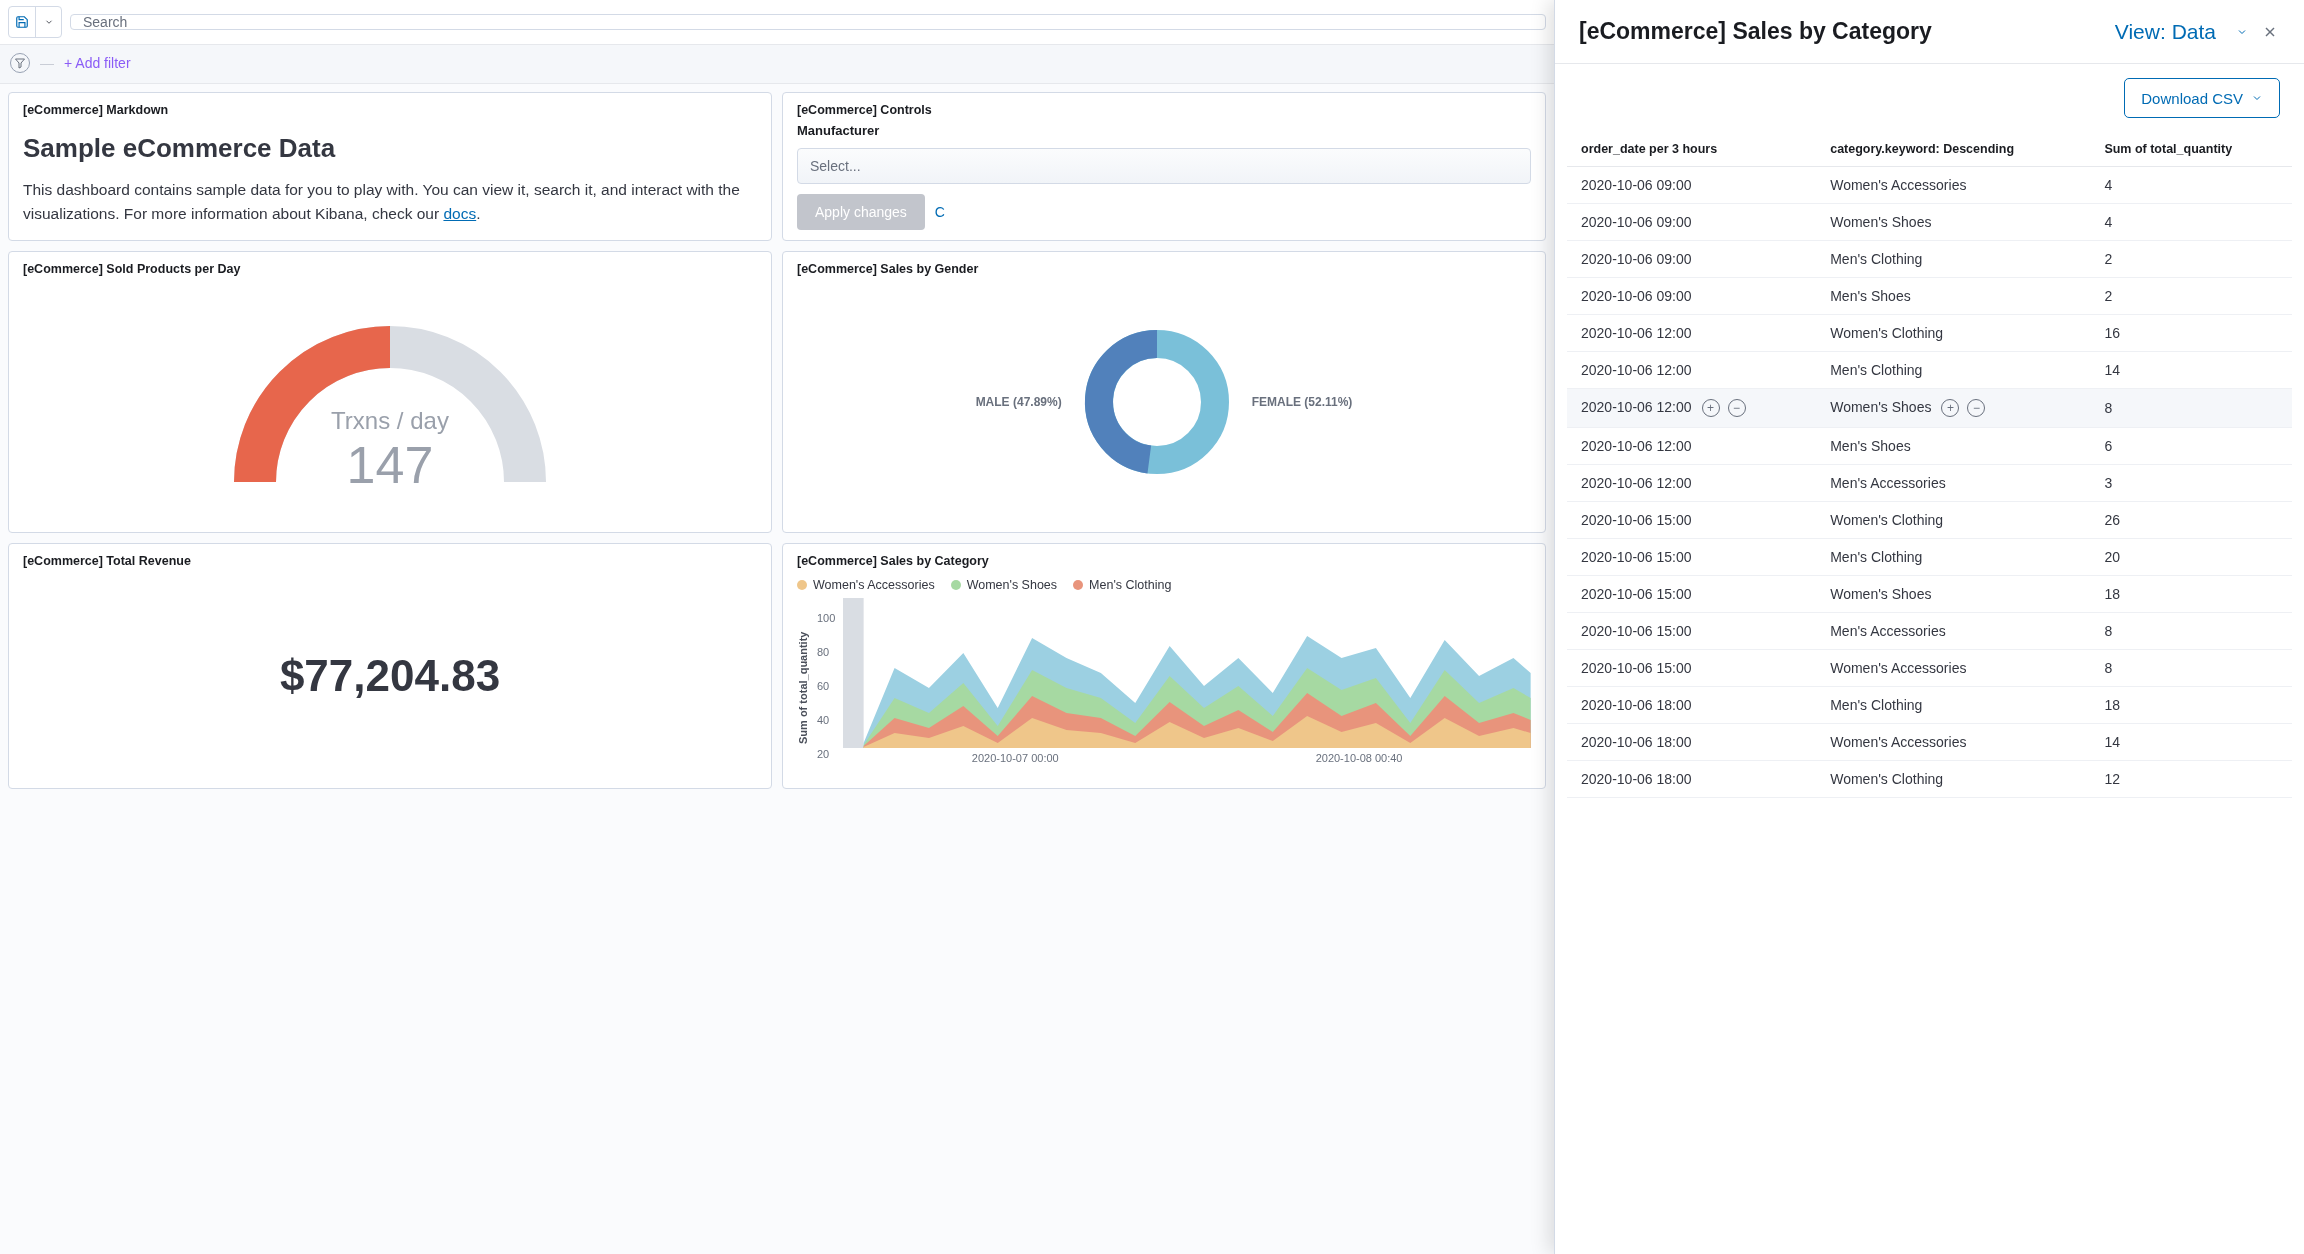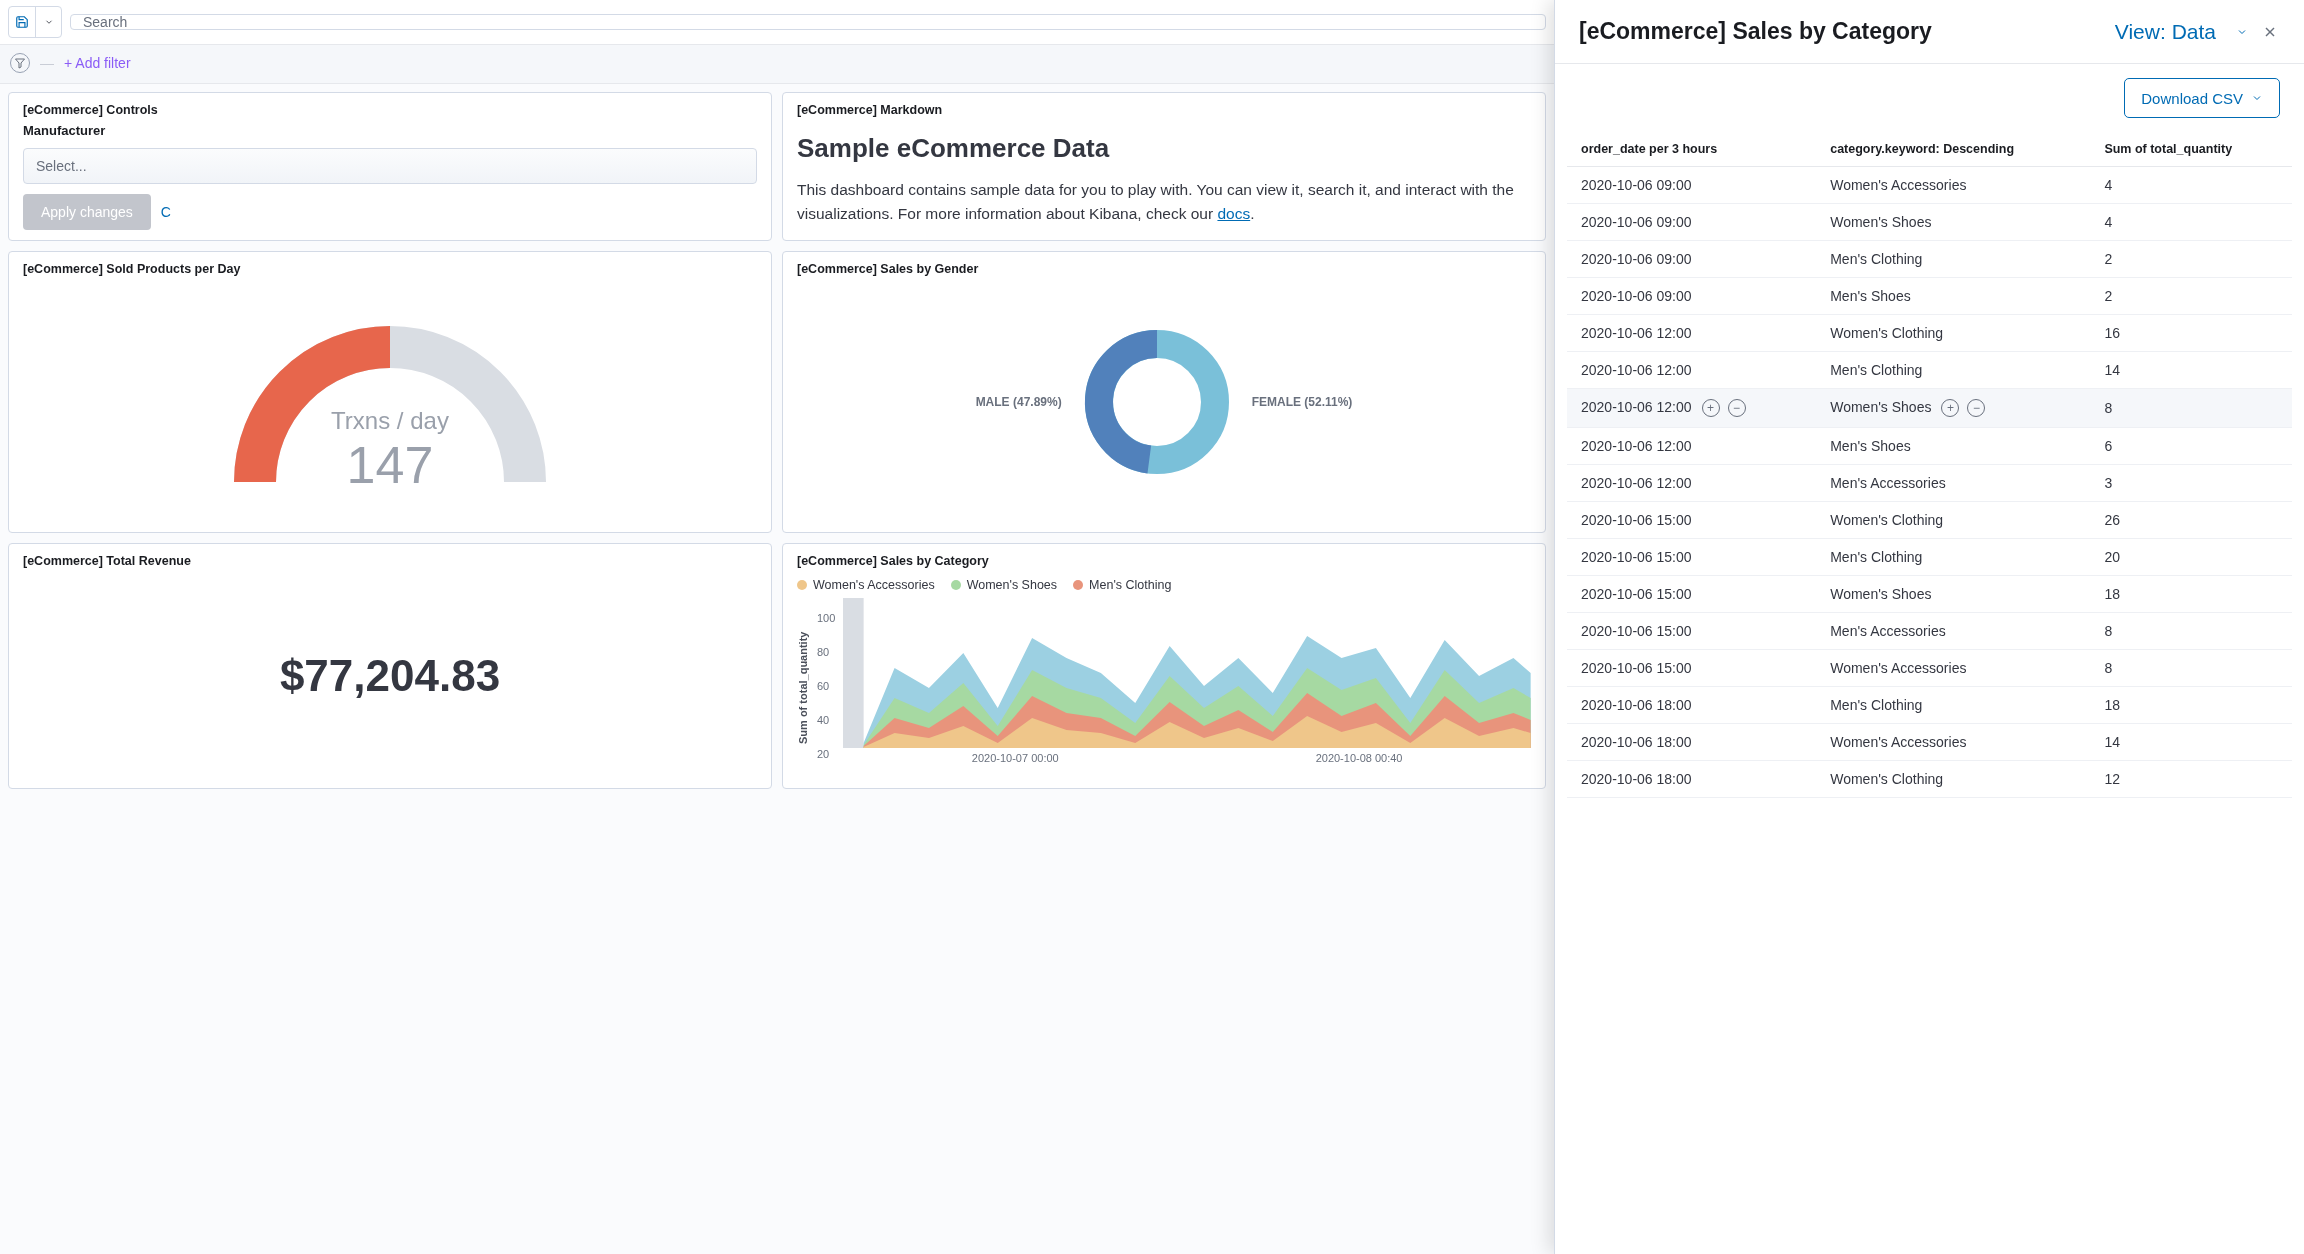--- a/index.html
+++ b/index.html
@@ -90,36 +90,36 @@
         <svg width="12" height="12" viewBox="0 0 24 24" fill="none" stroke="currentColor" stroke-width="2">
             <polygon points="3 4 21 4 14 12 14 20 10 22 10 12 3 4"></polygon>
           </svg>
       </span>
       <span class="dash-sep">—</span>
       <span class="add-filter">+ Add filter</span>
     </div>
     <div class="dash">
 
       <div class="panel">
+        <div class="panel-title">[eCommerce] Markdown</div>
+        <div class="markdown">
+          <h1>Sample eCommerce Data</h1>
+          <p><span>This dashboard contains sample data for you to play with. You can view it, search it, and interact with the visualizations. For more information about Kibana, check our </span><a>docs</a><span>.</span></p>
+        </div>
+      </div>
+
+      <div class="panel">
         <div class="panel-title">[eCommerce] Controls</div>
         <div class="controls-body">
           <div class="field-label">Manufacturer</div>
           <div class="select-box">Select...</div>
           <div class="btn-row">
             <button class="btn btn-primary-disabled">Apply changes</button>
             <span style="color:#006bb4;align-self:center;">C</span>
           </div>
-        </div>
-      </div>
-
-      <div class="panel">
-        <div class="panel-title">[eCommerce] Markdown</div>
-        <div class="markdown">
-          <h1>Sample eCommerce Data</h1>
-          <p><span>This dashboard contains sample data for you to play with. You can view it, search it, and interact with the visualizations. For more information about Kibana, check our </span><a>docs</a><span>.</span></p>
         </div>
       </div>
 
       <div class="panel">
         <div class="panel-title">[eCommerce] Sold Products per Day</div>
         <div class="gauge-wrap">
           <svg width="330" height="220" viewBox="0 0 330 220">
             <path d="M 30 190 A 135 135 0 0 1 300 190" stroke="#d9dde3" stroke-width="42" fill="none" stroke-linecap="butt"></path>
             <path d="M 30 190 A 135 135 0 0 1 165 55" stroke="#e7664c" stroke-width="42" fill="none" stroke-linecap="butt"></path>
           </svg>

